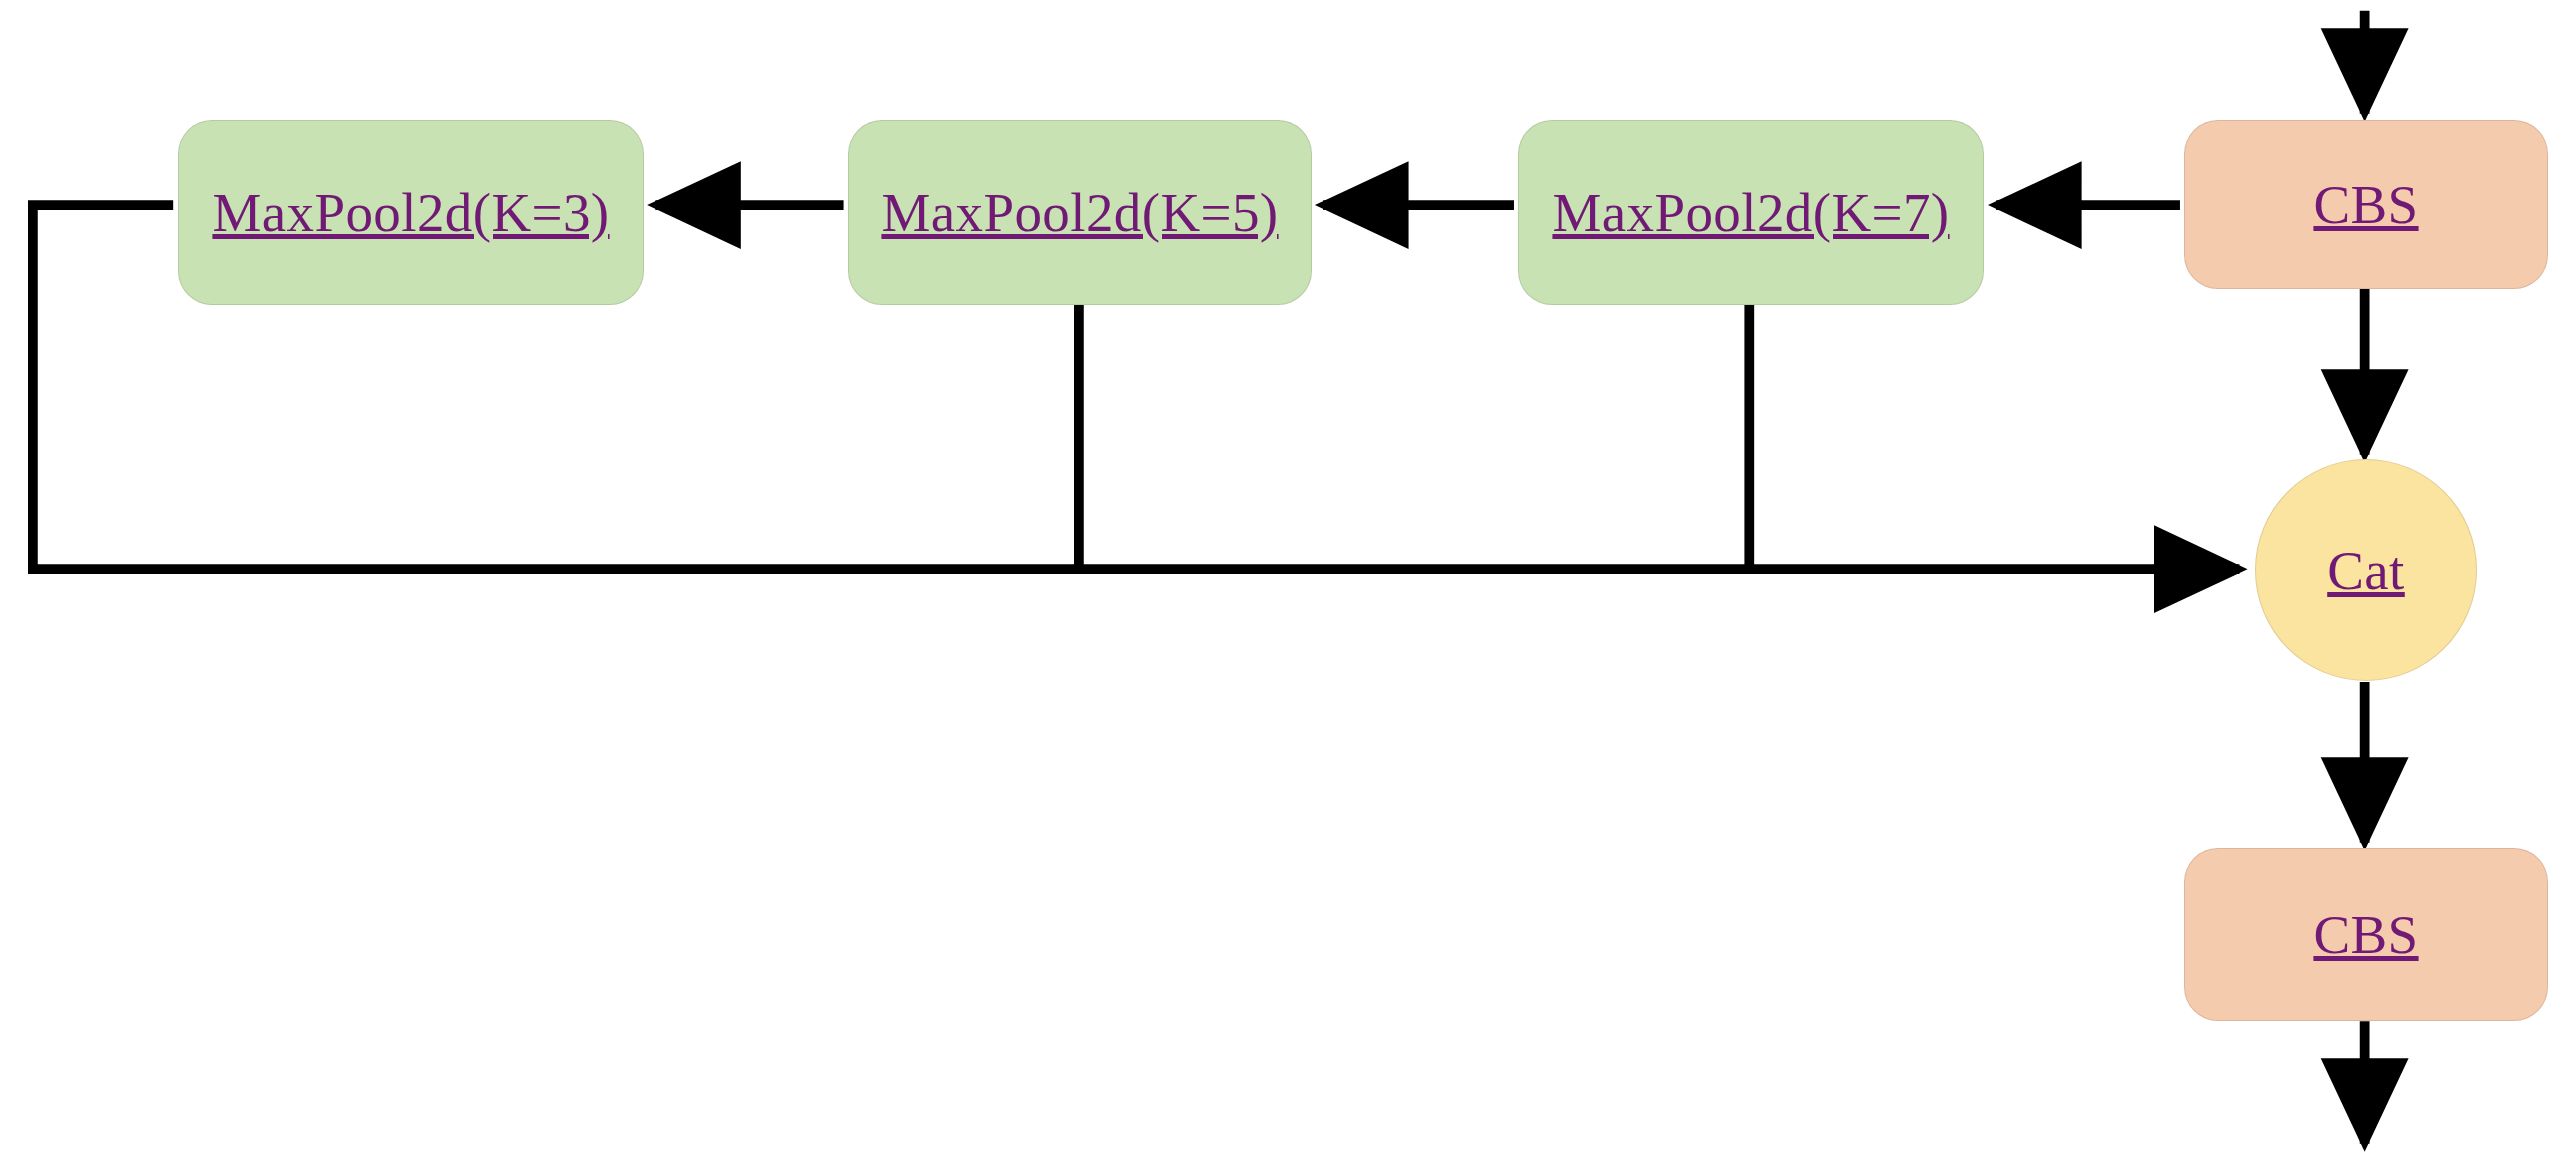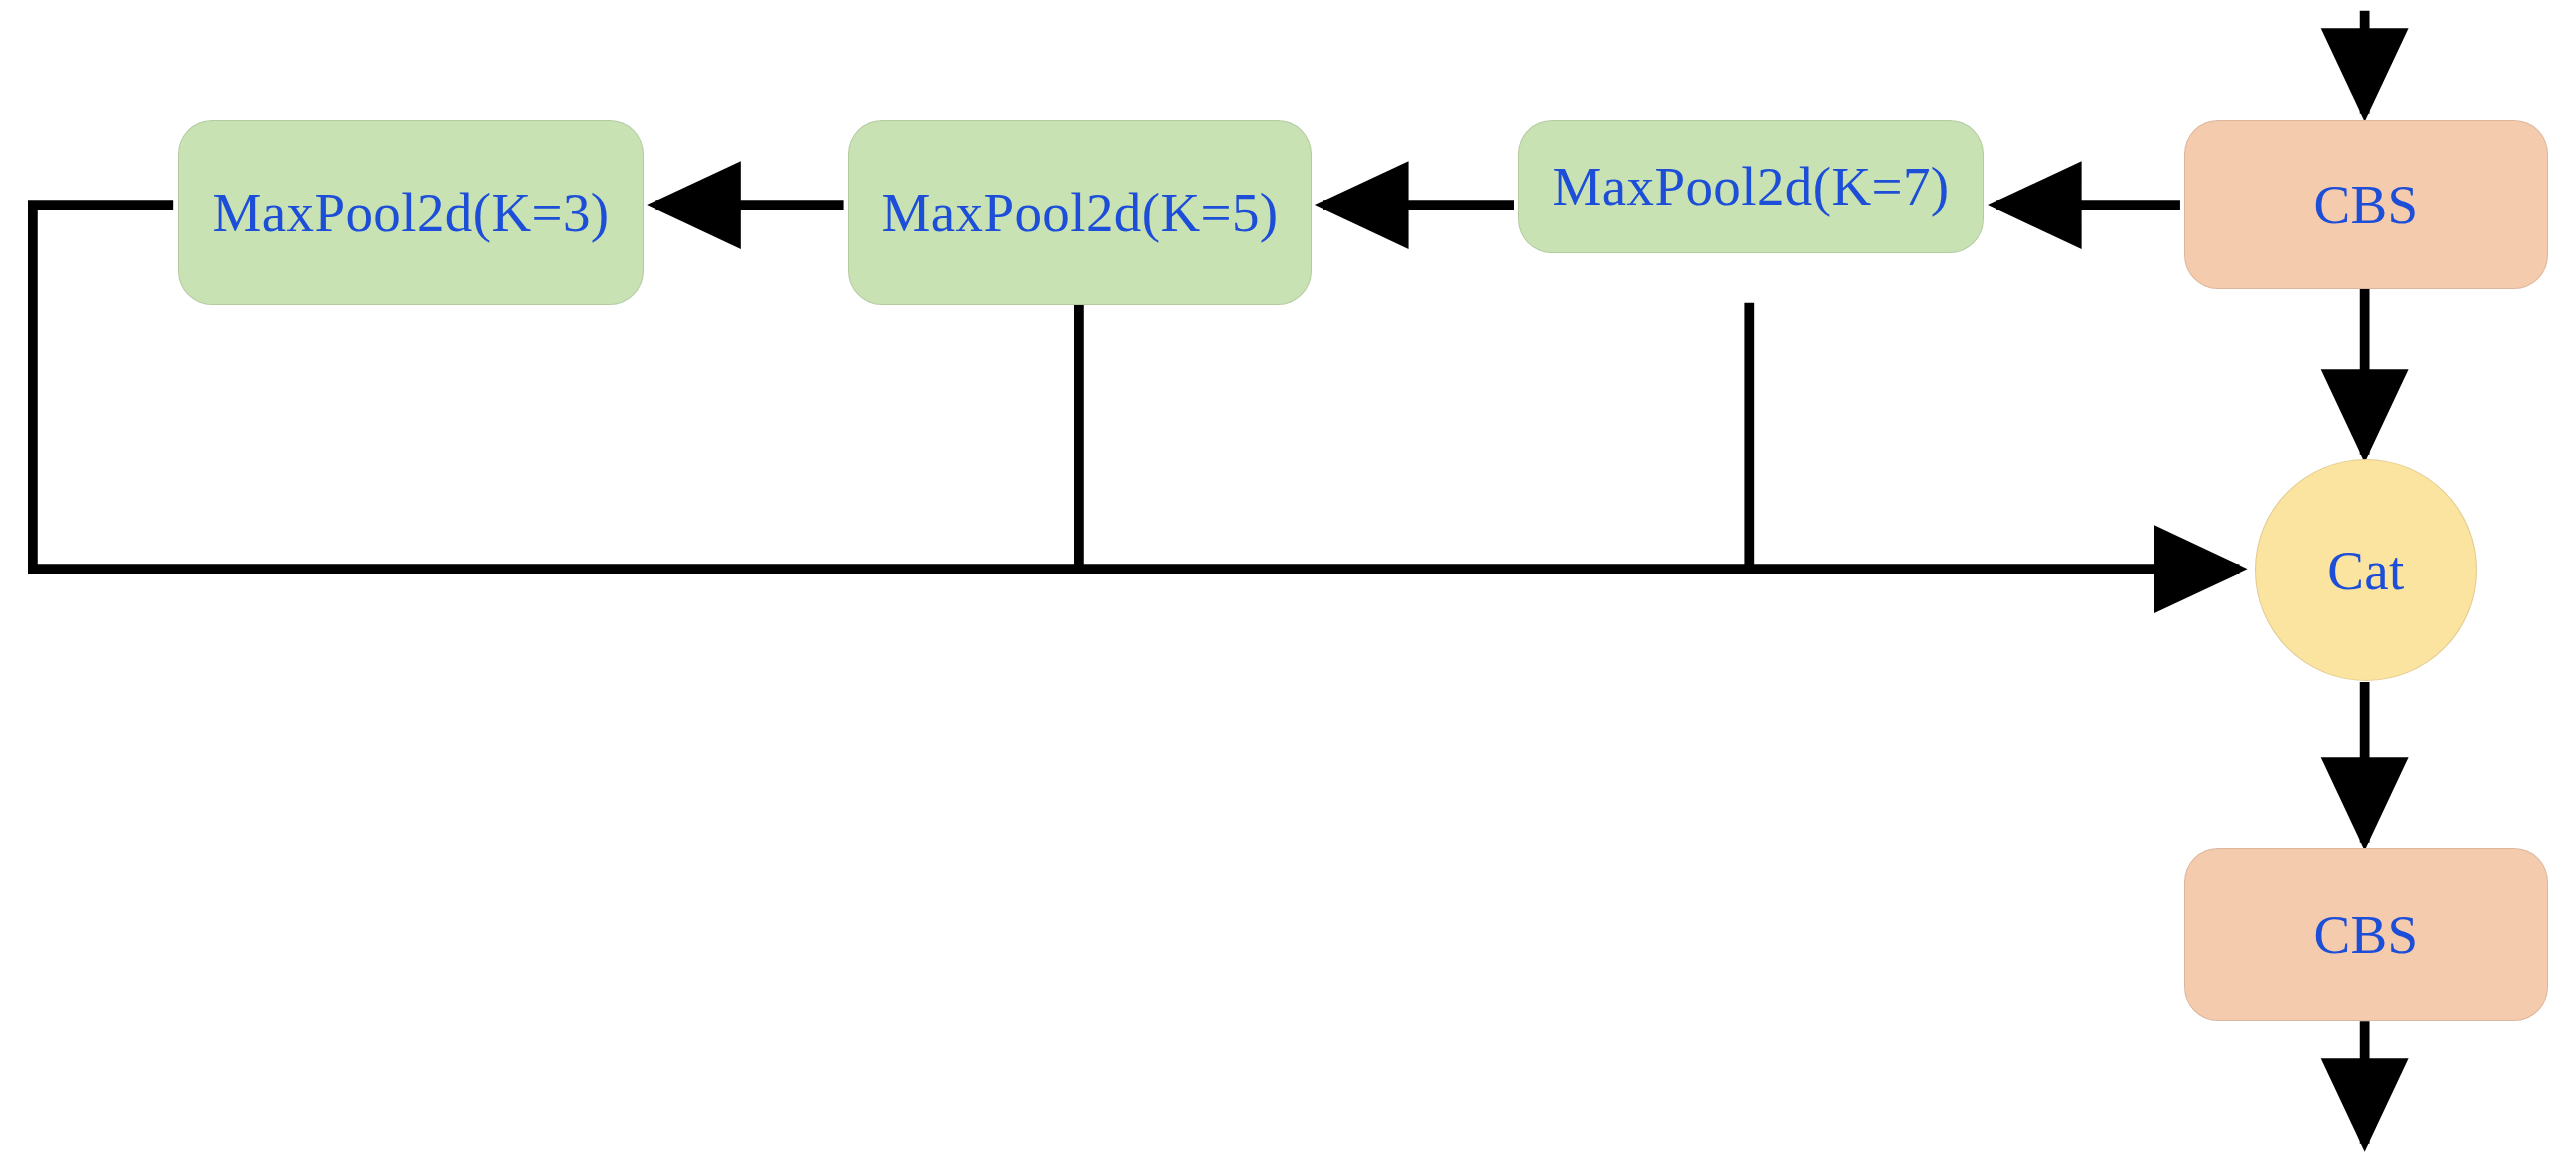--- a/index.html
+++ b/index.html
@@ -24,27 +24,28 @@
     left: 0;
     width: 2576px;
     height: 1157px;
   }
   .node {
     position: absolute;
     display: flex;
     align-items: center;
     justify-content: center;
     box-sizing: border-box;
-    color: #1d4ed8;
+    color: #701a75;
     font-family: "Liberation Serif", "DejaVu Serif", serif;
     font-size: 55px;
     line-height: 1;
     letter-spacing: 0.4px;
     white-space: nowrap;
     user-select: none;
+    text-decoration: underline;
   }
   .node-rect {
     border-radius: 34px;
     border: 0.9px solid rgba(0,0,0,0.10);
   }
   .node-circle {
     border-radius: 50%;
     border: 0.9px solid rgba(0,0,0,0.10);
   }
   .node-label {
@@ -89,21 +90,21 @@
   </svg>
 
   <div class="node node-rect" style="left:178px; top:120px; width:466px; height:185px; background:#C9E2B4;">
     <span class="node-label">MaxPool2d(K=3)</span>
   </div>
 
   <div class="node node-rect" style="left:848px; top:120px; width:464px; height:185px; background:#C9E2B4;align-items:center;">
     <span class="node-label">MaxPool2d(K=5)</span>
   </div>
 
-  <div class="node node-rect" style="left:1518px; top:120px; width:466px; height:133px; background:#C9E2B4;text-align:center;">
+  <div class="node node-rect" style="left:1518px; top:120px; width:466px; height:185px; background:#C9E2B4;text-align:center;">
     <span class="node-label">MaxPool2d(K=7)</span>
   </div>
 
   <div class="node node-rect" style="left:2184px; top:120px; width:364px; height:169px; background:#F5CBAE;">
     <span class="node-label">CBS</span>
   </div>
 
   <div class="node node-circle" style="left:2255px; top:459px; width:222px; height:222px; background:#FBE3A0;">
     <span class="node-label">Cat</span>
   </div>

